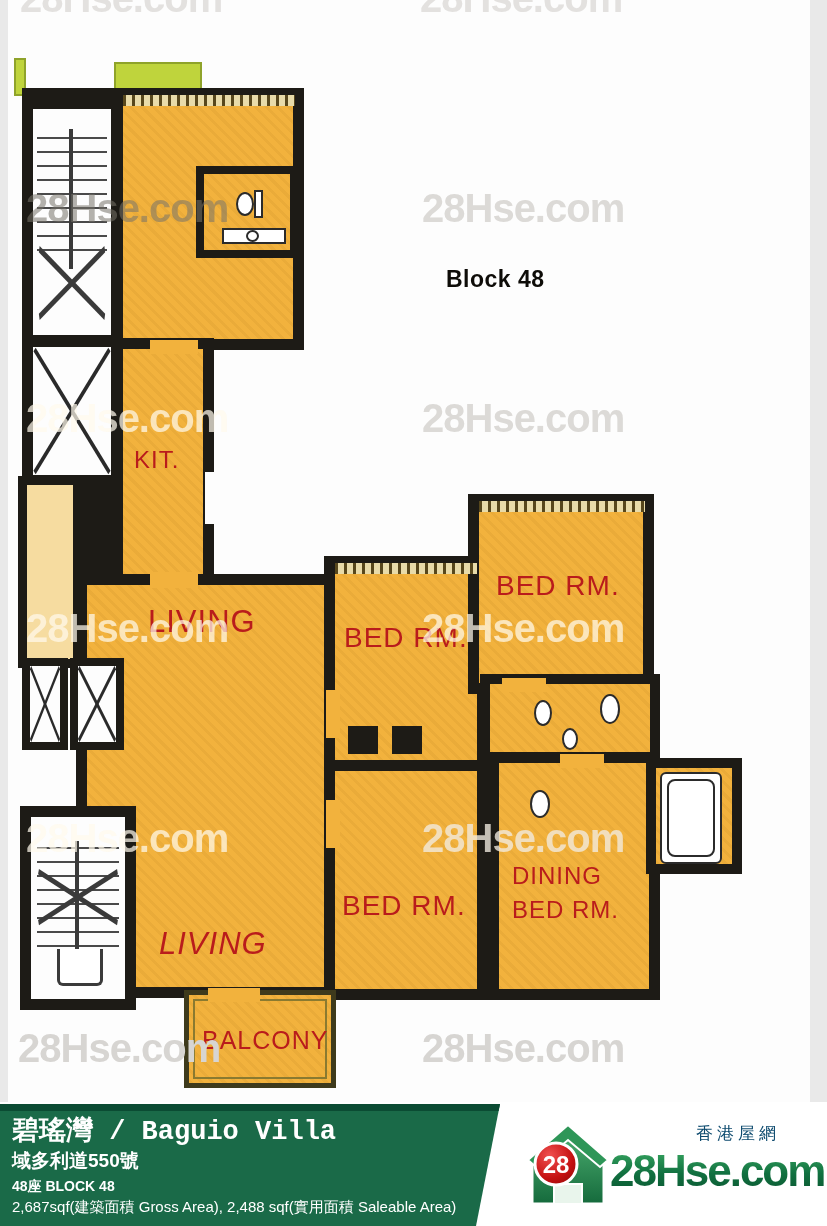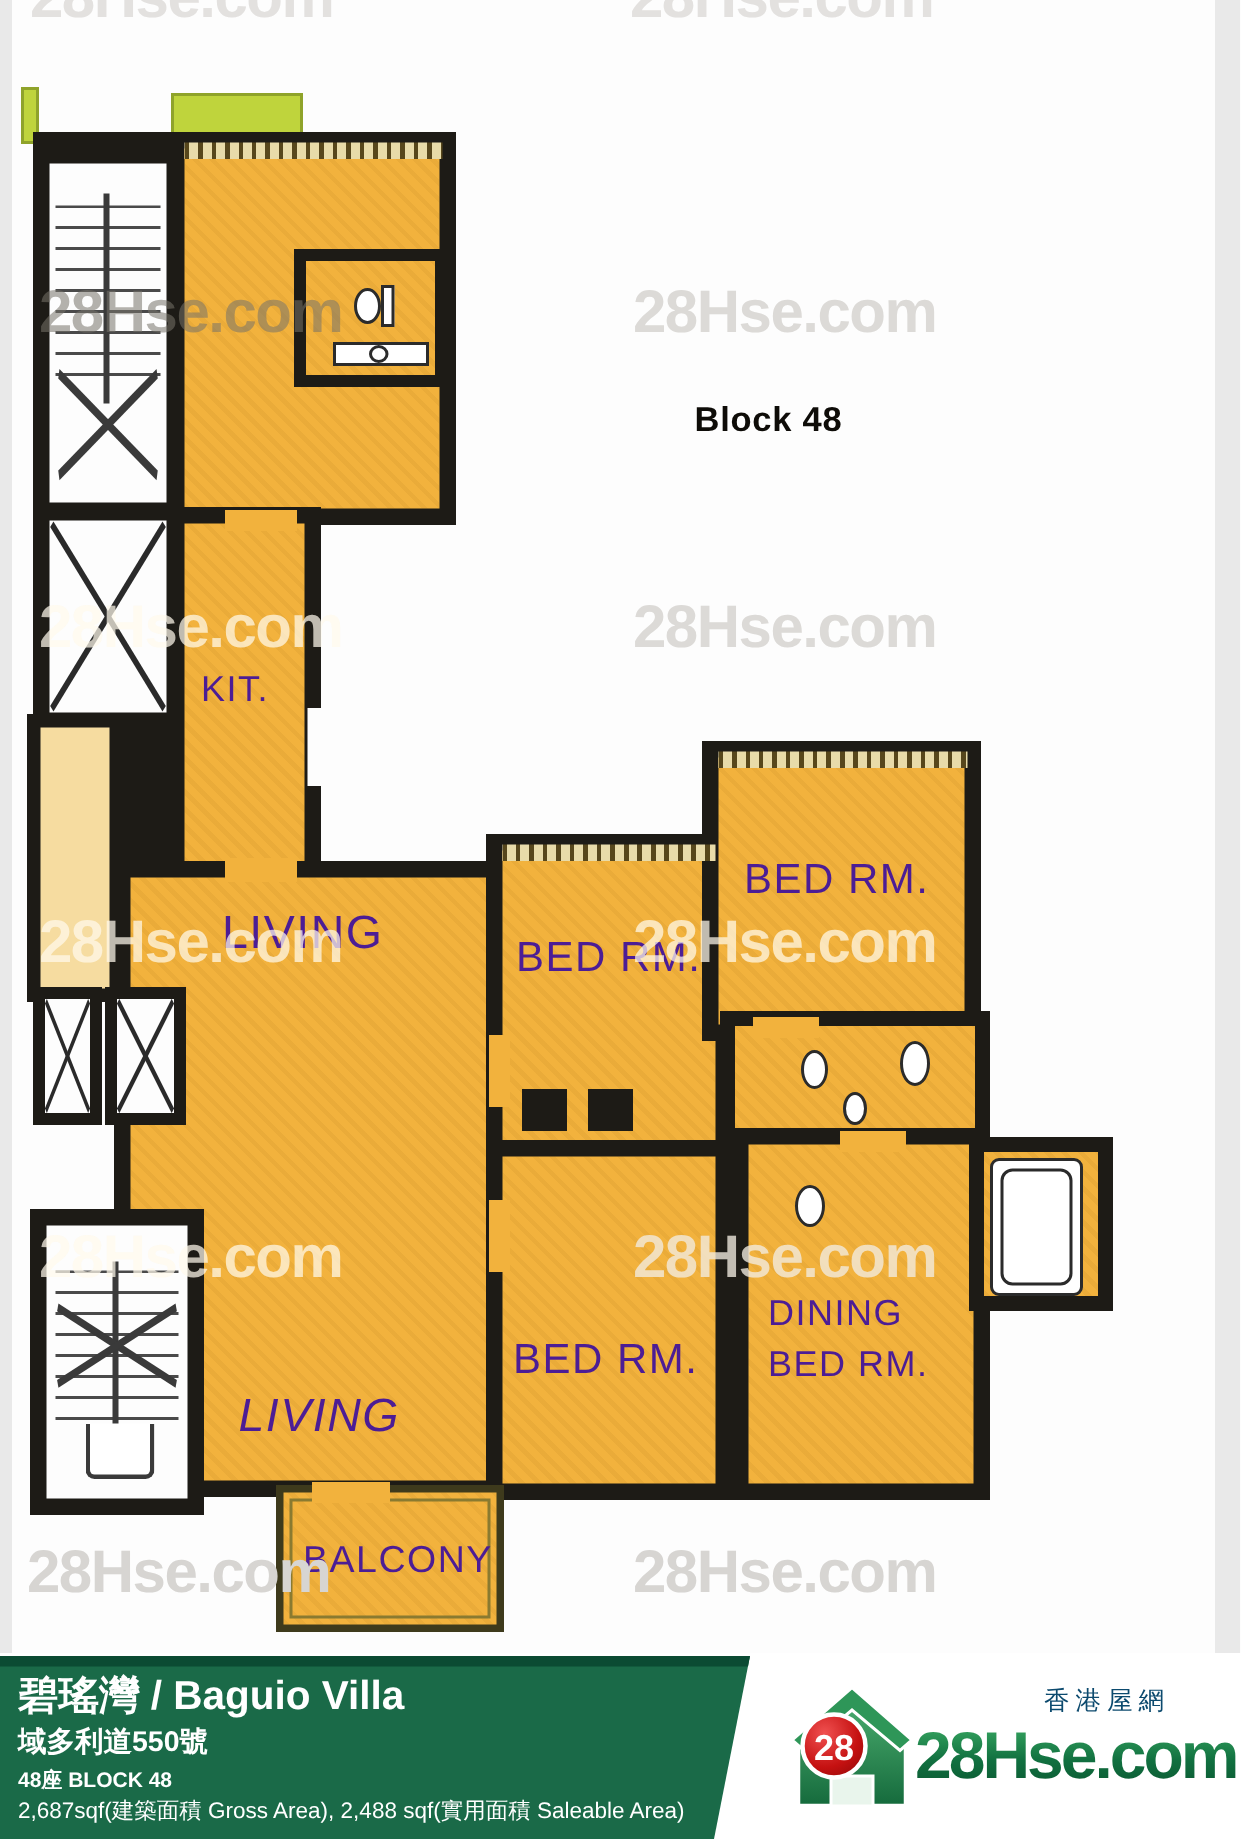--- a/index.html
+++ b/index.html
@@ -20,36 +20,36 @@
   .room{position:absolute;background:#F2B23D;border:11px solid #1D1B16;box-sizing:border-box;
         background-image:repeating-linear-gradient(45deg,rgba(130,82,0,0.07) 0 3px,transparent 3px 8px);}
   .thin{border-width:8px;}
   .whitebox{position:absolute;background:#FDFDFD;border:11px solid #1D1B16;box-sizing:border-box;}
   .pale{position:absolute;background:#F6DCA0;border:9px solid #1D1B16;box-sizing:border-box;}
   .wall{position:absolute;background:#1D1B16;}
   .green{position:absolute;background:#BFD43C;border:2px solid #8FA32A;box-sizing:border-box;}
   .win{position:absolute;height:11px;background:repeating-linear-gradient(90deg,#57471C 0 3px,#E8DBA9 3px 9px);}
   .gap{position:absolute;background:#F2B23D;}
   .wgap{position:absolute;background:#FDFDFD;}
-  .rlabel{position:absolute;color:#4c1d95;font-size:26px;letter-spacing:1px;white-space:nowrap;}
+  .rlabel{position:absolute;color:#b91c1c;font-size:26px;letter-spacing:1px;white-space:nowrap;}
   .treads{position:absolute;background:repeating-linear-gradient(180deg,#4A4A4A 0 2px,transparent 2px 14px);}
   .rail{position:absolute;width:4px;background:#3A3A3A;}
   .udoor{position:absolute;border:3px solid #3A3A3A;border-top:none;border-radius:0 0 6px 6px;background:#fff;}
   .fix{position:absolute;background:#fff;border:2px solid #2B2B2B;box-sizing:border-box;}
   .oval{border-radius:50%;}
   .rnd{border-radius:6px;}
   .dark-sq{position:absolute;background:#1D1B16;}
   .xbox-svg{position:absolute;inset:0;width:100%;height:100%;}
   
   #footer-white{position:absolute;left:0;top:1102px;width:827px;height:124px;background:#FFFFFF;}
   #footer-bar{position:absolute;left:0;top:1104px;width:500px;height:122px;background:#1A6A48;
               clip-path:polygon(0 0,100% 0,calc(100% - 24px) 100%,0 100%);}
   #footer-bar .topline{position:absolute;left:0;top:0;width:100%;height:7px;background:#0B4B33;}
   .ft{position:absolute;color:#FFFFFF;white-space:nowrap;font-family:"Liberation Sans",sans-serif;}
-  .ft-title{left:12px;top:8px;font-size:27px;font-weight:bold;}
+  .ft-title{left:12px;top:8px;font-size:27px;font-weight:bold;font-family:Liberation Mono, monospace;}
   .ft-addr{left:12px;top:44px;font-size:19px;font-weight:bold;}
   .ft-block{left:12px;top:74px;font-size:14px;font-weight:bold;}
   .ft-area{left:12px;top:94px;font-size:15px;text-align:right;}
   #logo{position:absolute;left:524px;top:1112px;width:290px;height:108px;cursor:pointer;}
   #logo-name{position:absolute;left:86px;top:34px;font-size:44px;font-weight:bold;letter-spacing:-2px;
              font-family:"Liberation Sans",sans-serif;
              background:linear-gradient(180deg,#3DAE66 0%,#117040 55%,#0A5530 100%);
              -webkit-background-clip:text;background-clip:text;color:transparent;}
   #logo-tag{position:absolute;left:172px;top:10px;font-size:17px;letter-spacing:4px;color:#0c4a6e;}
   .plan-label-strong{position:absolute;color:#0E0C08;font-weight:bold;font-size:23px;letter-spacing:0.5px;}
@@ -158,21 +158,21 @@
   <span class="rlabel" style="left:134px;top:446px;font-size:24px;">KIT.</span>
   <span class="rlabel" style="left:148px;top:604px;font-size:31px;">LIVING</span>
   <span class="rlabel" style="left:159px;top:926px;font-size:31px;font-style:italic;">LIVING</span>
   <span class="rlabel" style="left:344px;top:622px;font-size:28px;">BED RM.</span>
   <span class="rlabel" style="left:496px;top:570px;font-size:28px;">BED RM.</span>
   <span class="rlabel" style="left:342px;top:890px;font-size:28px;">BED RM.</span>
   <span class="rlabel" style="left:512px;top:862px;font-size:24px;">DINING</span>
   <span class="rlabel" style="left:512px;top:896px;font-size:24px;">BED RM.</span>
   <span class="rlabel" style="left:202px;top:1026px;font-size:25px;text-align:right;">BALCONY</span>
 
-  <span class="plan-label-strong" style="left:463px;top:266px;">Block 48</span>
+  <span class="plan-label-strong" style="left:446px;top:266px;">Block 48</span>
 
   <span class="wm wm-top" style="left:20px;top:-24px;">28Hse.com</span>
   <span class="wm wm-top" style="left:420px;top:-24px;">28Hse.com</span>
   <span class="wm wm-dark" style="left:26px;top:186px;">28Hse.com</span>
   <span class="wm wm-gray" style="left:422px;top:186px;">28Hse.com</span>
   <span class="wm wm-cream" style="left:26px;top:396px;">28Hse.com</span>
   <span class="wm wm-gray" style="left:422px;top:396px;">28Hse.com</span>
   <span class="wm wm-cream" style="left:26px;top:606px;">28Hse.com</span>
   <span class="wm wm-cream" style="left:422px;top:606px;">28Hse.com</span>
   <span class="wm wm-cream" style="left:26px;top:816px;">28Hse.com</span>

